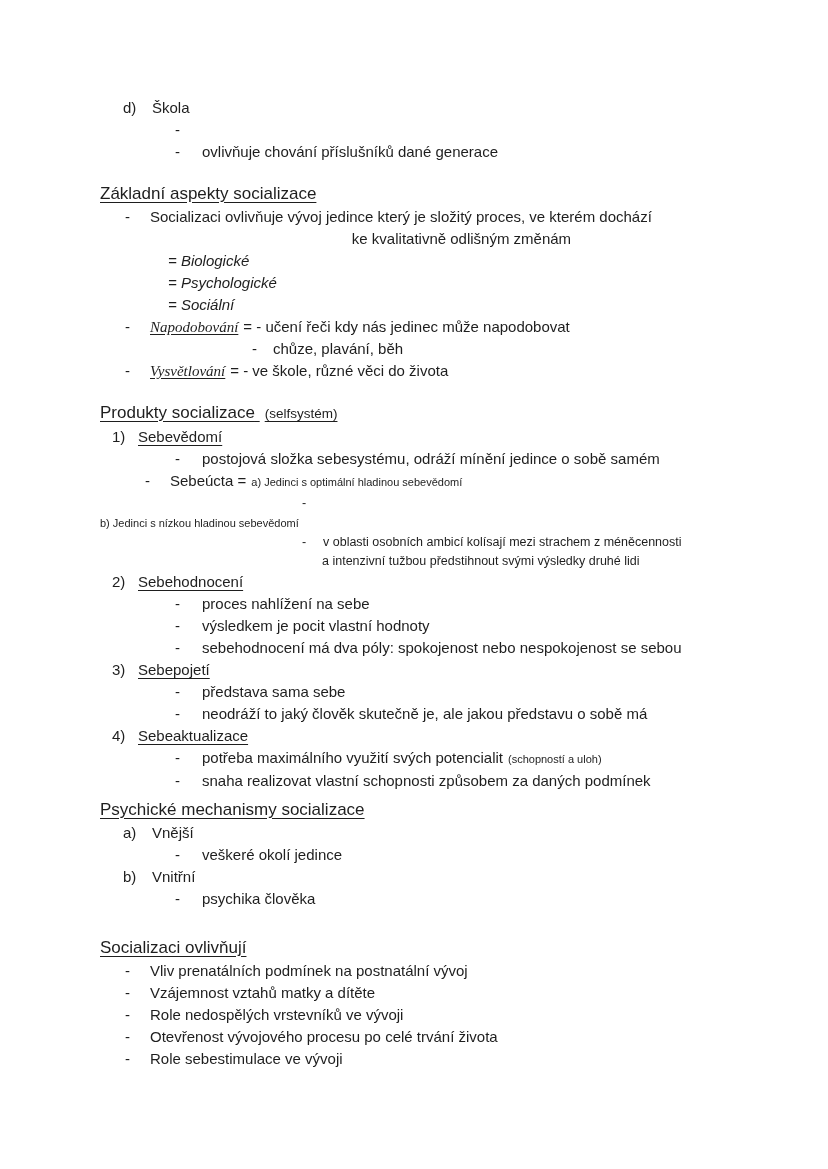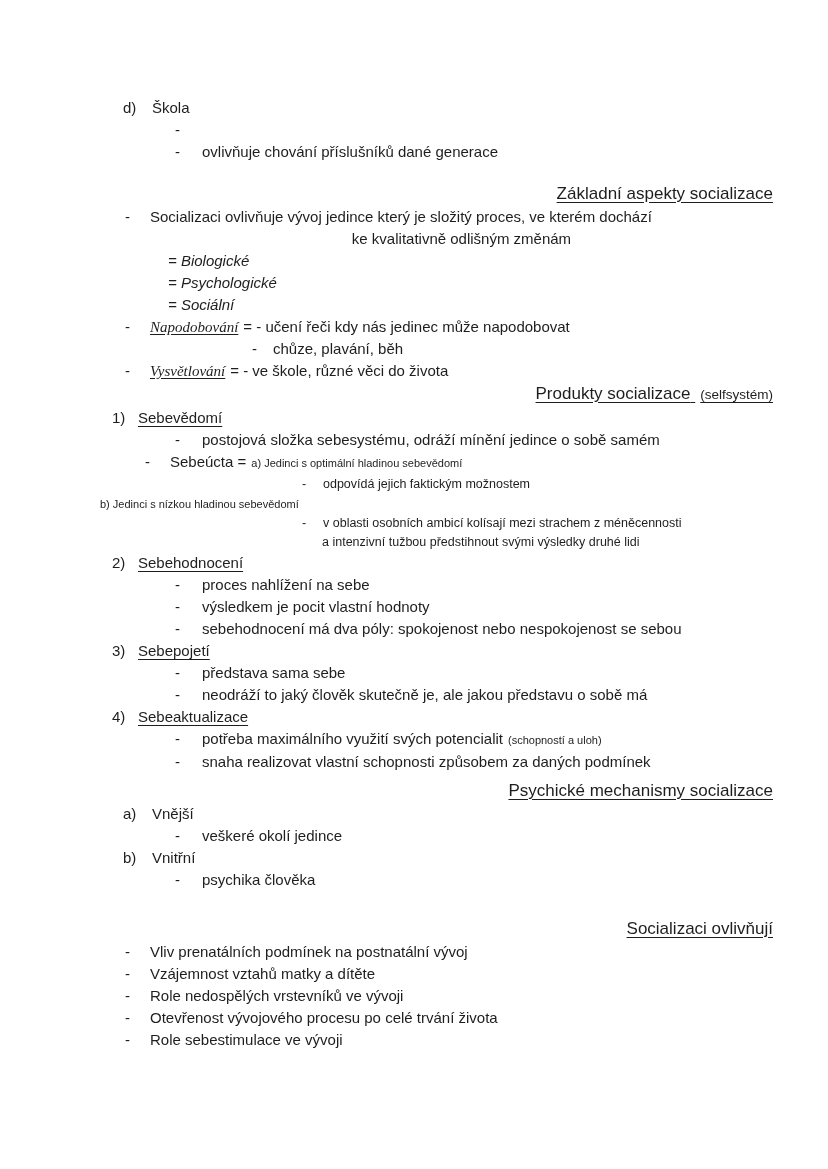--- a/index.html
+++ b/index.html
@@ -19,25 +19,24 @@
   }
   .line { display: flex; align-items: baseline; line-height: 22px; white-space: nowrap; }
   .marker { flex: 0 0 auto; }
 
   
   .heading {
     font-size: 17px;
     line-height: 24px;
     text-decoration: underline;
     text-underline-offset: 3px;
-    text-align: right;
   }
   .heading .note { font-size: 13.5px; }
   .mt-h1 { margin-top: 19px; }
-  .mt-h2 { }
+  .mt-h2 { margin-top: 19px; }
   .mt-h3 { margin-top: 6px; }
   .mt-h4 { margin-top: 26px; }
 
   
   .lv-letter { margin-left: 23px; }   .lv-letter .marker { width: 29px; }
   .lv-num    { margin-left: 12px; }   .lv-num .marker    { width: 26px; }
   .lv-dash1  { margin-left: 25px; }   .lv-dash1 .marker  { width: 25px; }
   .lv-dash2  { margin-left: 75px; }   .lv-dash2 .marker  { width: 27px; }
   .lv-eq     { margin-left: 68px; }
   .lv-cont1  { margin-left: 50px; justify-content: center; }
@@ -118,21 +117,20 @@
       <span class="marker">-</span>
       <span>postojová složka sebesystému, odráží mínění jedince o sobě samém</span>
     </div>
     <div class="line lv-seb">
       <span class="marker">-</span>
       <span>Sebeúcta =</span>
       <span class="small-13 gap-l">a) Jedinci s optimální hladinou sebevědomí</span>
     </div>
     <div class="line lv-smdash small-125 lh-20">
       <span class="marker">-</span>
-      <span>odpovídá jejich faktickým možnostem</span>
     </div>
     <div class="line lv-bline small-13 lh-20">b) Jedinci s nízkou hladinou sebevědomí</div>
     <div class="line lv-smdash small-125 lh-19">
       <span class="marker">-</span>
       <span>v oblasti osobních ambicí kolísají mezi strachem z méněcennosti</span>
     </div>
     <div class="line lv-contsm small-125 lh-19">a intenzivní tužbou předstihnout svými výsledky druhé lidi</div>
 
     <div class="line lv-num">
       <span class="marker">2)</span>

